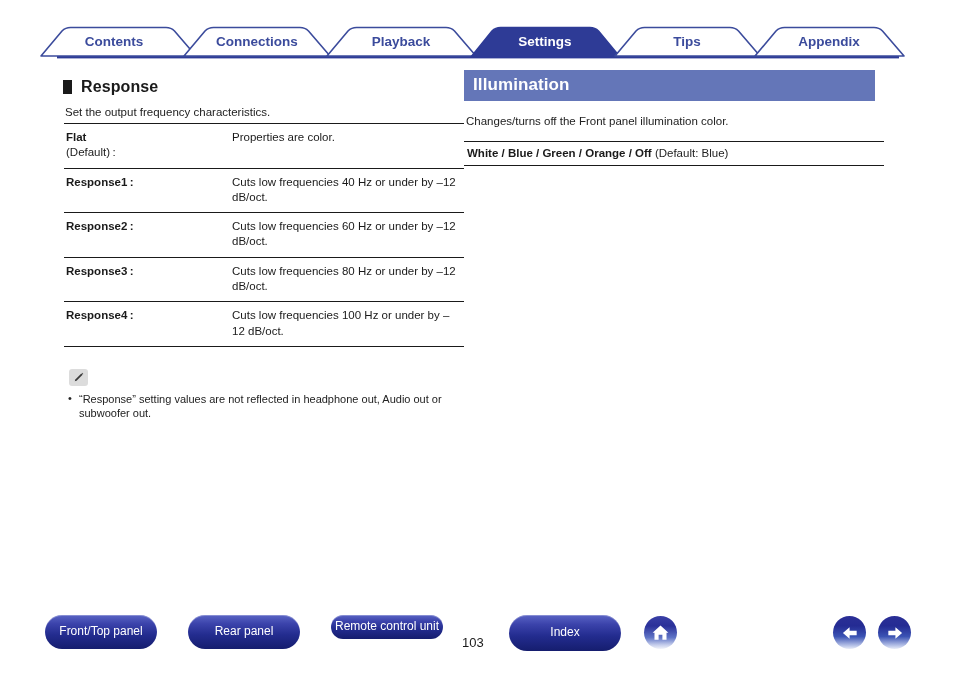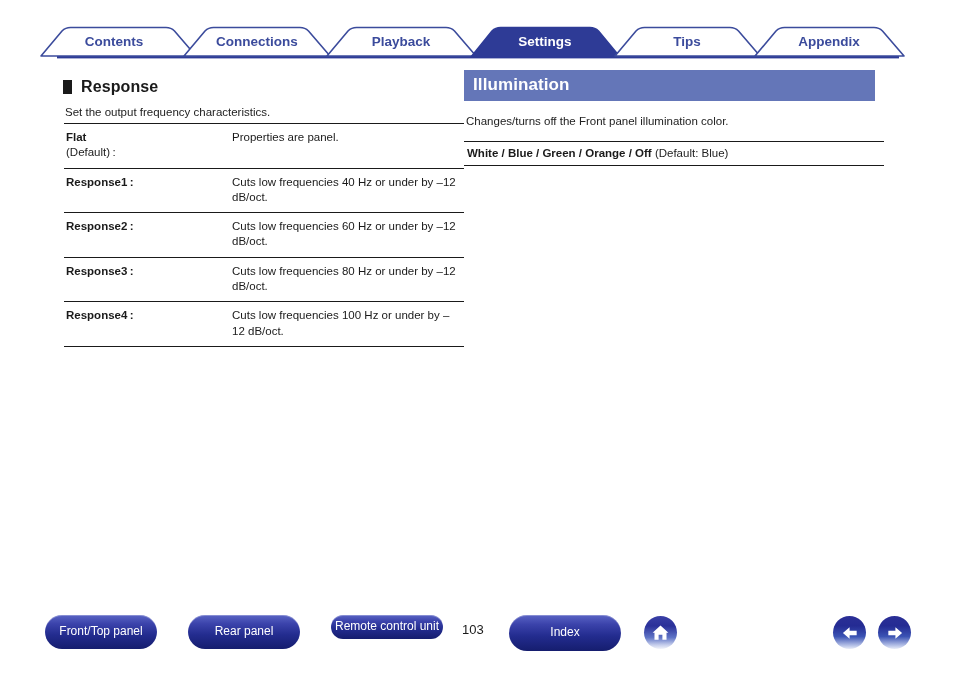--- a/index.html
+++ b/index.html
@@ -276,41 +276,52 @@
 
   <div class="intro-text">Set the output frequency characteristics.</div>
 
   <table class="spec">
     <tbody>
       <tr>
         <td class="key">
           <span>Flat</span><br>
           <span class="sub">(Default) :</span>
         </td>
-        <td class="val">Properties are panel.</td>
+        <td class="val">Properties are color.</td>
       </tr>
       <tr>
         <td class="key">Response1 :</td>
         <td class="val">Cuts low frequencies 40 Hz or under by –12 dB/oct.</td>
       </tr>
       <tr>
         <td class="key">Response2 :</td>
         <td class="val">Cuts low frequencies 60 Hz or under by –12 dB/oct.</td>
       </tr>
       <tr>
         <td class="key">Response3 :</td>
         <td class="val">Cuts low frequencies 80 Hz or under by –12 dB/oct.</td>
       </tr>
       <tr>
         <td class="key">Response4 :</td>
         <td class="val">Cuts low frequencies 100 Hz or under by –12 dB/oct.</td>
       </tr>
     </tbody>
   </table>
 
+  <div class="note-block">
+    <div class="note-icon">
+      <svg width="13" height="13" viewBox="0 0 16 16">
+        <path d="M12.4 2.1 L13.9 3.6 L5.6 11.9 L3.4 12.6 L4.1 10.4 Z" fill="#3a3a3a"></path>
+        <path d="M11.6 2.9 L13.1 4.4" stroke="#ffffff" stroke-width="0.9"></path>
+      </svg>
+    </div>
+    <ul class="note-list">
+      <li>“Response” setting values are not reflected in headphone out, Audio out or subwoofer out.</li>
+    </ul>
+  </div>
 
 </div>
 
 <div class="col col-right">
 
   <div class="bar-heading">Illumination</div>
 
   <div class="desc-text">Changes/turns off the Front panel illumination color.</div>
 
   <div class="value-row">
@@ -326,21 +337,21 @@
   </button>
 
   <button class="pill" style="left:188px; top:17px; width:112px; height:34px;">
     <span>Rear panel</span>
   </button>
 
   <button class="pill" style="left:331px; top:17px; width:112px; height:24px;">
     <span>Remote control unit</span>
   </button>
 
-  <div class="pagenum" style="left:462px; top:24px;">103</div>
+  <div class="pagenum" style="left:462px; top:37px;">103</div>
 
   <button class="pill" style="left:509px; top:17px; width:112px; height:36px;">
     <span>Index</span>
   </button>
 
   <button class="circ home" style="left:644px; top:18px; width:33px; height:33px;">
     <svg width="19" height="19" viewBox="0 0 24 24">
       <path d="M12 3.2 L22 12.2 L19.6 12.2 L19.6 21 L14.4 21 L14.4 14.8 L9.6 14.8 L9.6 21 L4.4 21 L4.4 12.2 L2 12.2 Z" fill="#ffffff"></path>
     </svg>
   </button>

